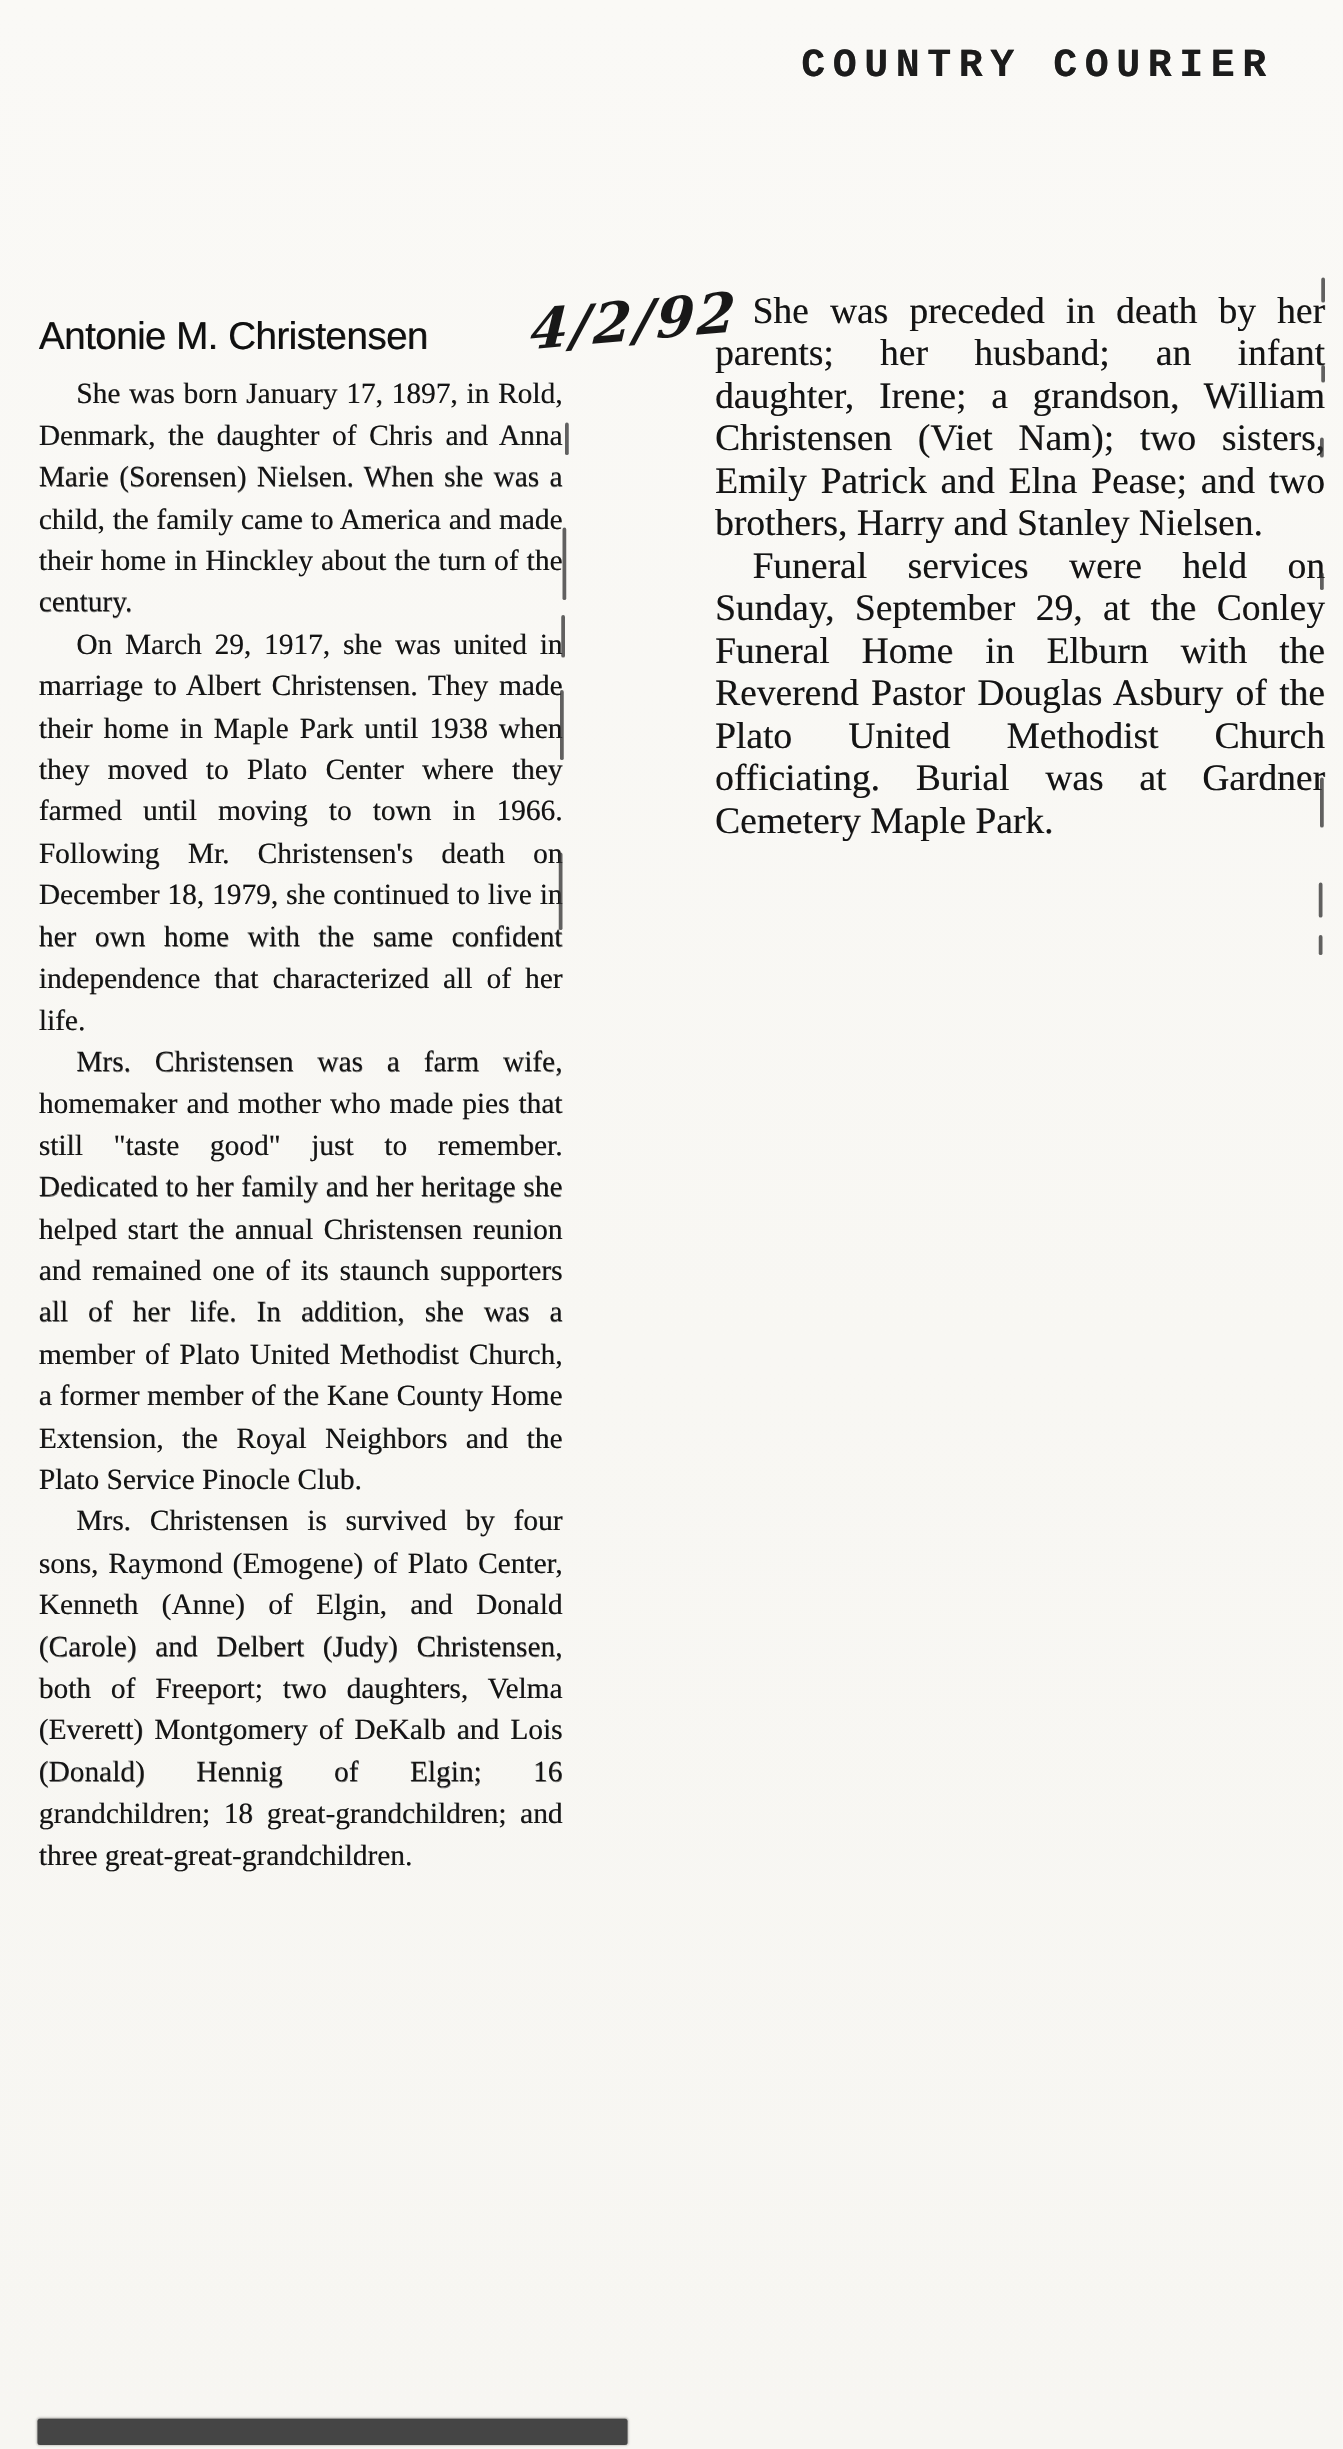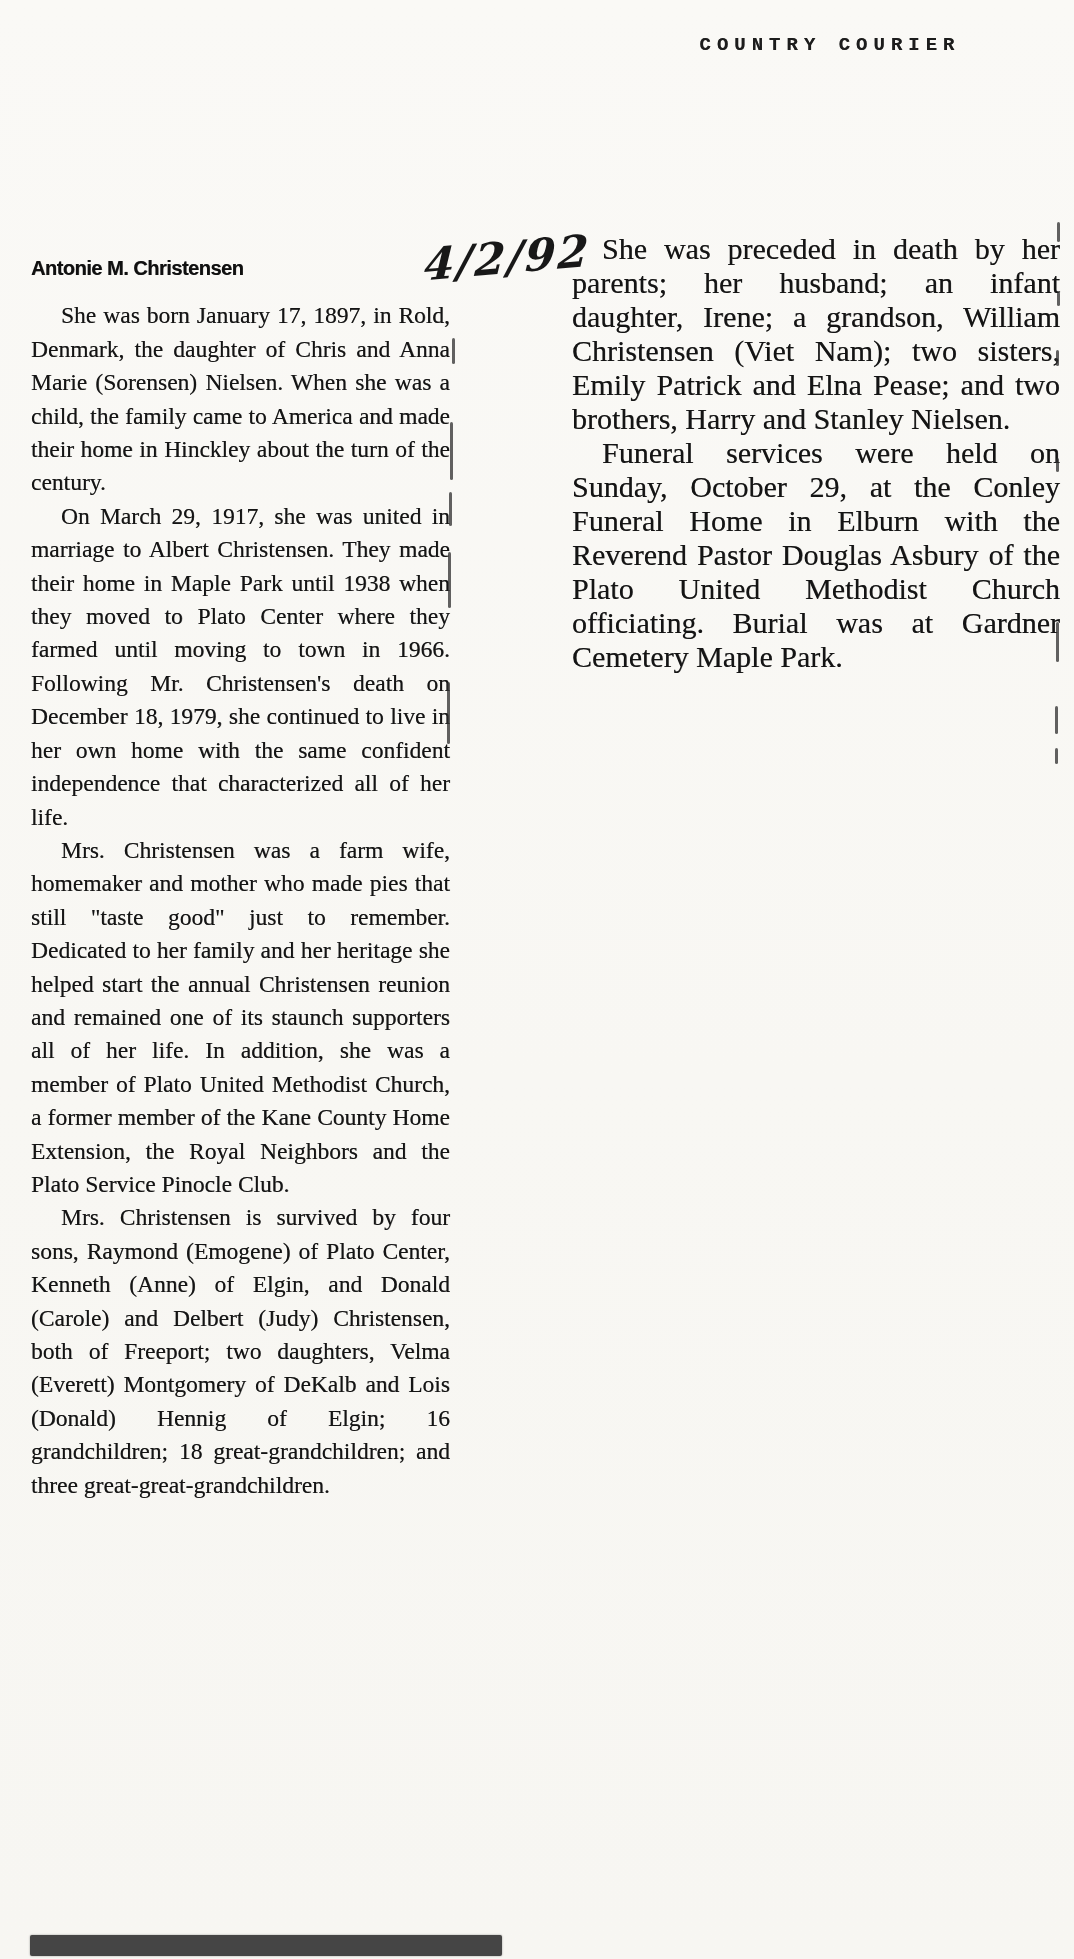--- a/index.html
+++ b/index.html
@@ -12,21 +12,21 @@
   }
   .page{
     position:absolute;inset:0;
     background:linear-gradient(180deg,#faf9f6 0%,#f8f7f3 55%,#f7f6f2 100%);
   }
   .masthead{
     position:absolute;
     top:34px;left:620px;width:420px;
     text-align:center;
     font-family:"Liberation Mono","DejaVu Sans Mono",monospace;
-    font-size:19px;
+    font-size:32px;
     font-weight:bold;
     letter-spacing:6px;
     color:#1c1c1c;
     text-shadow:0 0 0.5px rgba(0,0,0,.6);
     white-space:nowrap;
   }
   .col{
     font-family:"Liberation Serif","DejaVu Serif",serif;
     text-align:justify;
     color:#141414;
@@ -39,22 +39,22 @@
   .left-col{
     position:absolute;left:31px;top:252px;width:419px;
     font-size:23.5px;line-height:33.4px;
   }
   .right-col{
     position:absolute;left:572px;top:232px;width:488px;
     font-size:30px;line-height:34px;
   }
   .headline{
     font-family:"Liberation Sans","DejaVu Sans",sans-serif;
-    font-weight:bold;
-    font-size:20px;
+    font-weight:normal;
+    font-size:31px;
     letter-spacing:-0.5px;
     margin:0 0 14px 0;
     text-indent:0;
     color:#101010;
     text-shadow:0.4px 0.4px 0.5px rgba(0,0,0,.6);
     white-space:nowrap;
   }
   .hand-date{
     position:absolute;
     left:424px;top:232px;
@@ -94,21 +94,21 @@
   <div class="col left-col">
     <h1 class="headline">Antonie M. Christensen</h1>
     <p>She was born January 17, 1897, in Rold, Denmark, the daughter of Chris and Anna Marie (Sorensen) Nielsen.  When she was a child, the family came to America and made their home in Hinckley about the turn of the century.</p>
     <p>On March 29, 1917, she was united in marriage to Albert Christensen.  They made their home in Maple Park until 1938 when they moved to Plato Center where they farmed until moving to town in 1966. Following Mr. Christensen's death on December 18, 1979, she continued to live in her own home with the same confident independence that characterized all of her life.</p>
     <p>Mrs. Christensen was a farm wife, homemaker and mother who made pies that still "taste good" just to remember.  Dedicated to her family and her heritage she helped start the annual Christensen reunion and remained one of its staunch supporters all of her life. In addition, she was a member of Plato United Methodist Church, a former member of the Kane County Home Extension, the Royal Neighbors and the Plato Service Pinocle Club.</p>
     <p>Mrs. Christensen is survived by four sons, Raymond (Emogene) of Plato Center, Kenneth (Anne) of Elgin, and Donald (Carole) and Delbert (Judy) Christensen, both of Freeport; two daughters, Velma (Everett) Montgomery of DeKalb and Lois (Donald) Hennig of Elgin; 16 grandchildren; 18 great-grandchildren; and three great-great-grandchildren.</p>
   </div>
 
   <div class="col right-col">
     <p>She was preceded in death by her parents; her husband; an infant daughter, Irene; a grandson, William Christensen (Viet Nam); two sisters, Emily Patrick and Elna Pease; and two brothers, Harry and Stanley Nielsen.</p>
-    <p>Funeral services were held on Sunday, October 29, at the Conley Funeral Home in Elburn with the Reverend Pastor Douglas Asbury of the Plato United Methodist Church officiating. Burial was at Gardner Cemetery Maple Park.</p>
+    <p>Funeral services were held on Sunday, September 29, at the Conley Funeral Home in Elburn with the Reverend Pastor Douglas Asbury of the Plato United Methodist Church officiating. Burial was at Gardner Cemetery Maple Park.</p>
   </div>
 
   <div class="scan-mark" style="left:452px;top:338px;height:26px;"></div>
   <div class="scan-mark" style="left:450px;top:422px;height:58px;"></div>
   <div class="scan-mark" style="left:449px;top:492px;height:34px;"></div>
   <div class="scan-mark" style="left:448px;top:552px;height:56px;"></div>
   <div class="scan-mark" style="left:447px;top:682px;height:62px;"></div>
 
   <div class="scan-mark" style="left:1057px;top:222px;height:20px;"></div>
   <div class="scan-mark" style="left:1057px;top:292px;height:14px;"></div>

